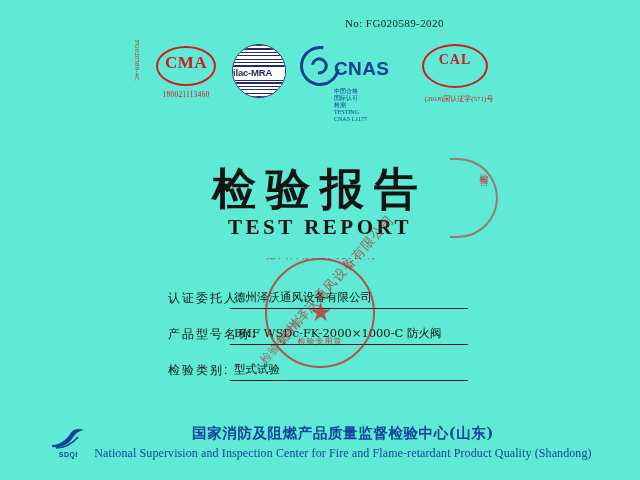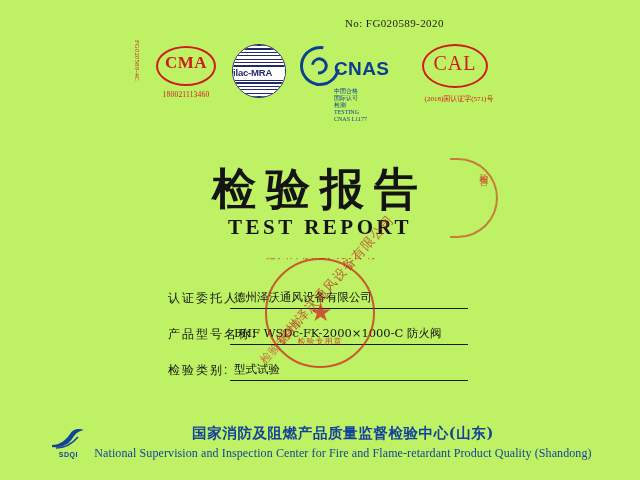--- a/index.html
+++ b/index.html
@@ -13,21 +13,21 @@
     overflow: hidden;
     font-family: "Liberation Serif", serif;
     color: #1a1a1a;
     position: relative;
   }
   .page {
     position: absolute;
     left: 0; top: 0;
     width: 640px;
     height: 480px;
-    background: #bef264;
+    background: #5eead4;
   }
 
   
   .report-no {
     position: absolute;
     left: 345px;
     top: 17px;
     font-size: 11px;
     letter-spacing: .4px;
     color: #1b1b1b;
@@ -180,22 +180,22 @@
     width: 66px; height: 44px;
     border: 2.2px solid #cf1b1b;
     border-radius: 50%;
     box-sizing: border-box;
   }
   .cal-text {
     position: absolute;
     left: 10px; top: 10px;
     width: 66px;
     text-align: center;
-    font-size: 20px;
-    font-weight: normal;
+    font-size: 14px;
+    font-weight: bold;
     color: #cf1b1b;
     font-family: "Liberation Serif", serif;
     letter-spacing: 1px;
   }
   .cal-sub {
     position: absolute;
     left: -8px;
     top: 52px;
     width: 110px;
     text-align: center;

